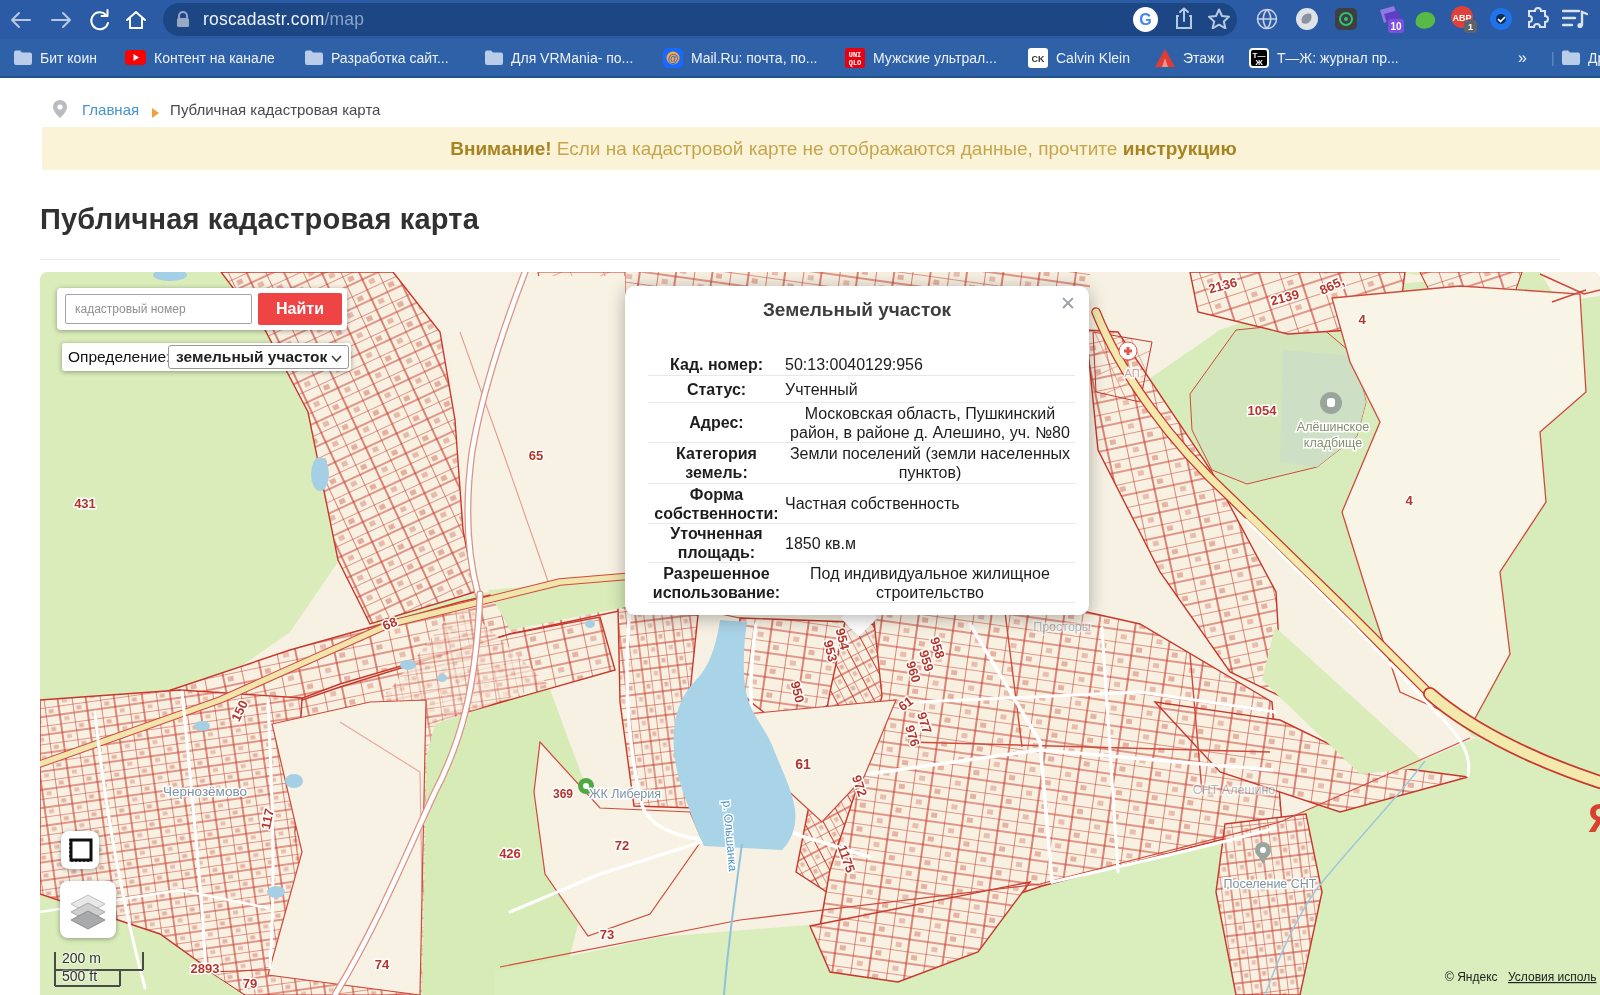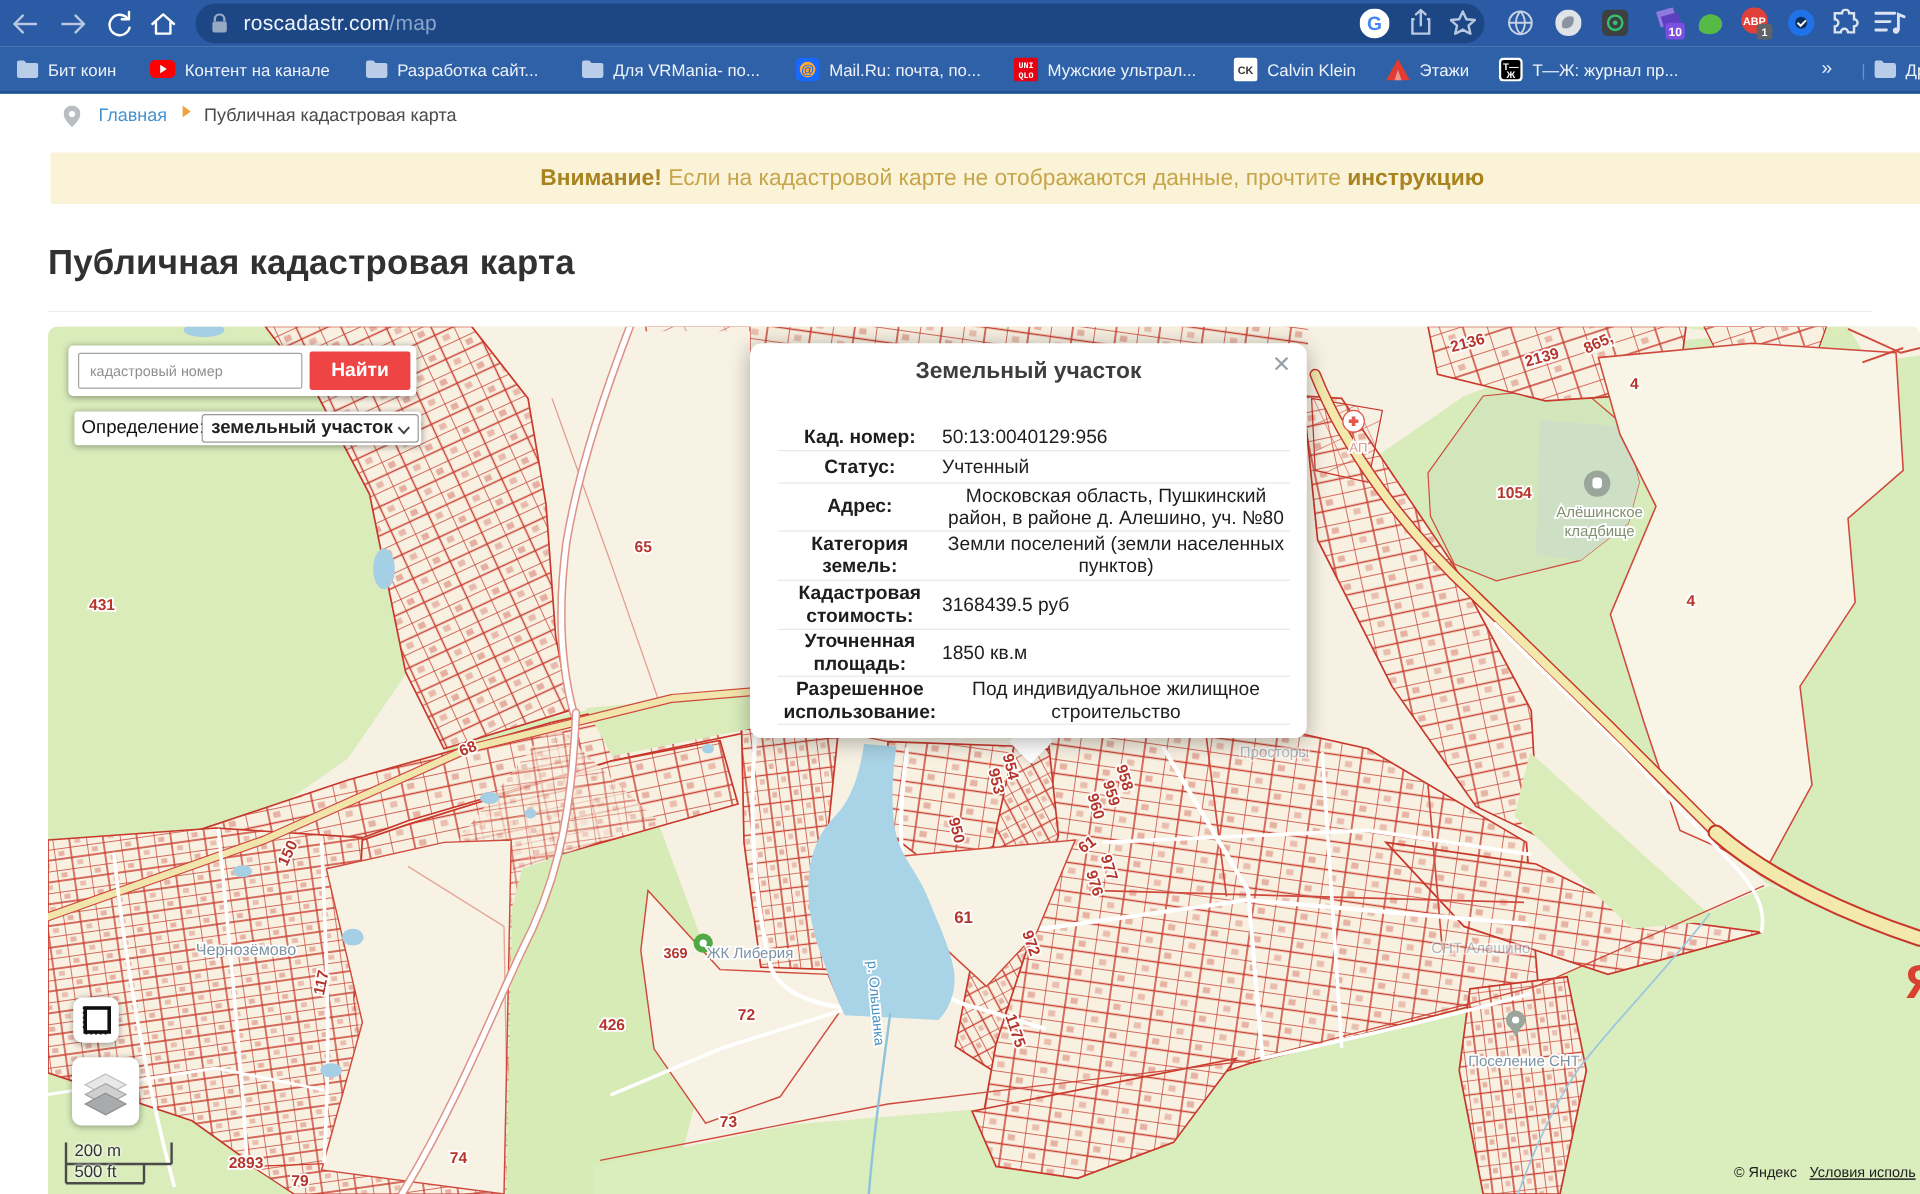--- a/index.html
+++ b/index.html
@@ -9,21 +9,21 @@
   
   #toolbar { z-index:1; position:absolute; left:0; top:0; width:1600px; height:39px; background:#2b5ba4; }
   #pill { z-index:2; position:absolute; left:163px; top:3px; width:1074px; height:33px; border-radius:17px; background:#1c4784; }
   #urltxt { z-index:4; position:absolute; left:203px; top:9px; font-size:17.5px; color:#eef3fb; letter-spacing:.2px; }
   #urltxt span { color:#8ba4c9; }
   #bookbar { z-index:1; position:absolute; left:0; top:39px; width:1600px; height:39px; background:#2e61a8; border-bottom:2px solid #21508f; }
   .bm { position:absolute; top:39px; height:37px; z-index:3; display:flex; align-items:center; color:#edf2fa; font-size:14px; white-space:nowrap; }
   .bm .ic { margin-right:8px; display:flex; }
   
   #page { position:absolute; left:0; top:80px; width:1600px; height:915px; background:#fff; }
-  #crumb { position:absolute; left:53px; top:88px; height:30px; display:flex; align-items:flex-start; font-size:15px; color:#4a4a4a; }
+  #crumb { position:absolute; left:53px; top:88px; height:30px; display:flex; align-items:flex-end; font-size:15px; color:#4a4a4a; }
   #crumb a { color:#4593d0; text-decoration:none; }
   #banner { position:absolute; left:42px; top:127px; width:1603px; height:43px; background:#faf3d8; border-radius:2px;
     display:flex; align-items:center; justify-content:center; font-size:19px; color:#c7a64b; }
   #banner b { color:#a8831f; }
   h1 { position:absolute; left:40px; top:203px; font-size:29px; color:#313131; font-weight:bold; letter-spacing:.2px; }
   #hr { position:absolute; left:40px; top:259px; width:1520px; height:1px; background:#ececec; }
   
   #map { position:absolute; left:40px; top:272px; width:1560px; height:723px; border-radius:8px 8px 0 0; overflow:hidden; background:#f6f1e3; }
   
   #popup { position:absolute; left:585px; top:14px; width:464px; height:329px; background:#fff; border-radius:10px;
@@ -426,23 +426,23 @@
           <div class="v">Учтенный</div>
         </div>
       <div class="prow" style="height:40px">
           <div class="l">Адрес:</div>
           <div class="v">Московская область, Пушкинский район, в районе д. Алешино, уч. №80</div>
         </div>
       <div class="prow" style="height:41px">
           <div class="l">Категория земель:</div>
           <div class="v">Земли поселений (земли населенных пунктов)</div>
         </div>
-      <div class="prow" style="height:41px">
-          <div class="l">Кадастровая стоимость:</div>
-          <div class="v">3168439.5 руб</div>
+      <div class="prow" style="height:40px">
+          <div class="l">Форма собственности:</div>
+          <div class="v">Частная собственность</div>
         </div>
       <div class="prow" style="height:39px">
           <div class="l">Уточненная площадь:</div>
           <div class="v">1850 кв.м</div>
         </div>
       <div class="prow" style="height:40px">
           <div class="l">Разрешенное использование:</div>
           <div class="v">Под индивидуальное жилищное строительство</div>
         </div>
     </div>

